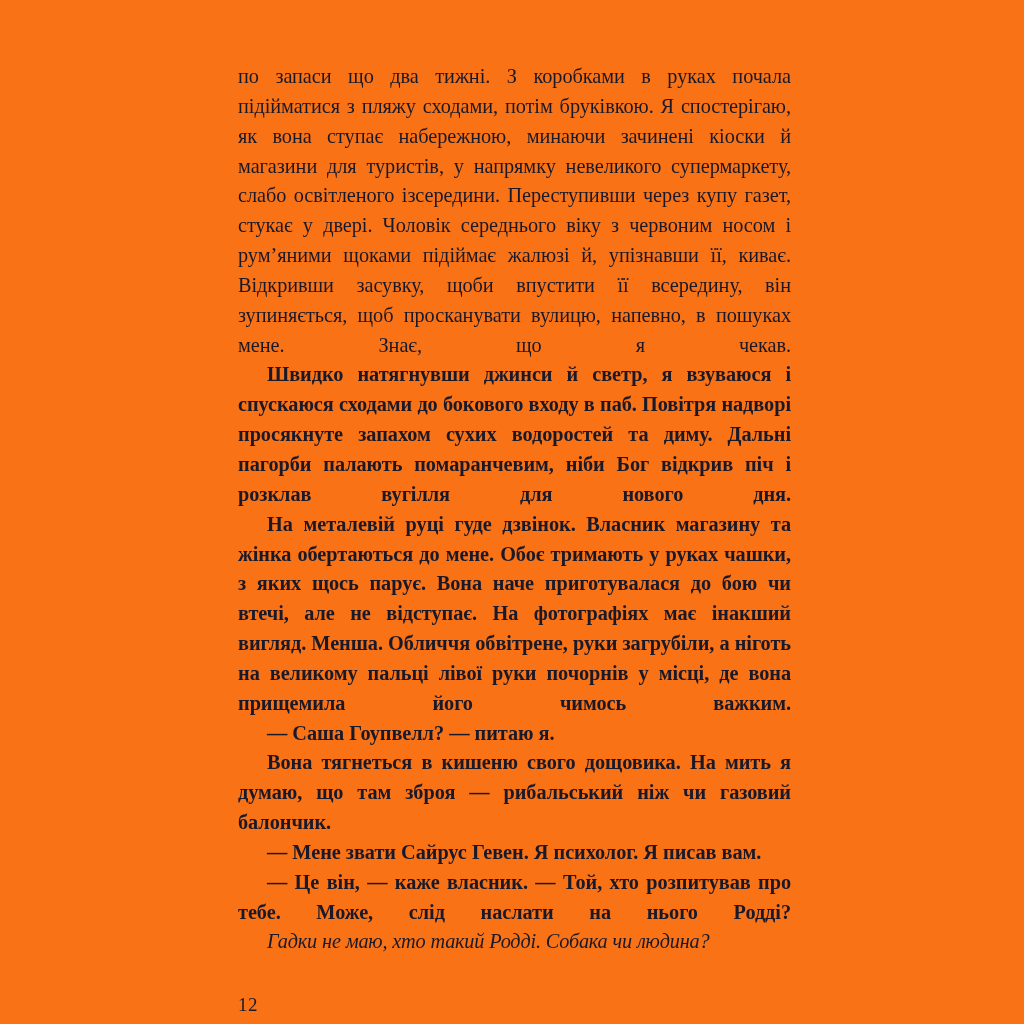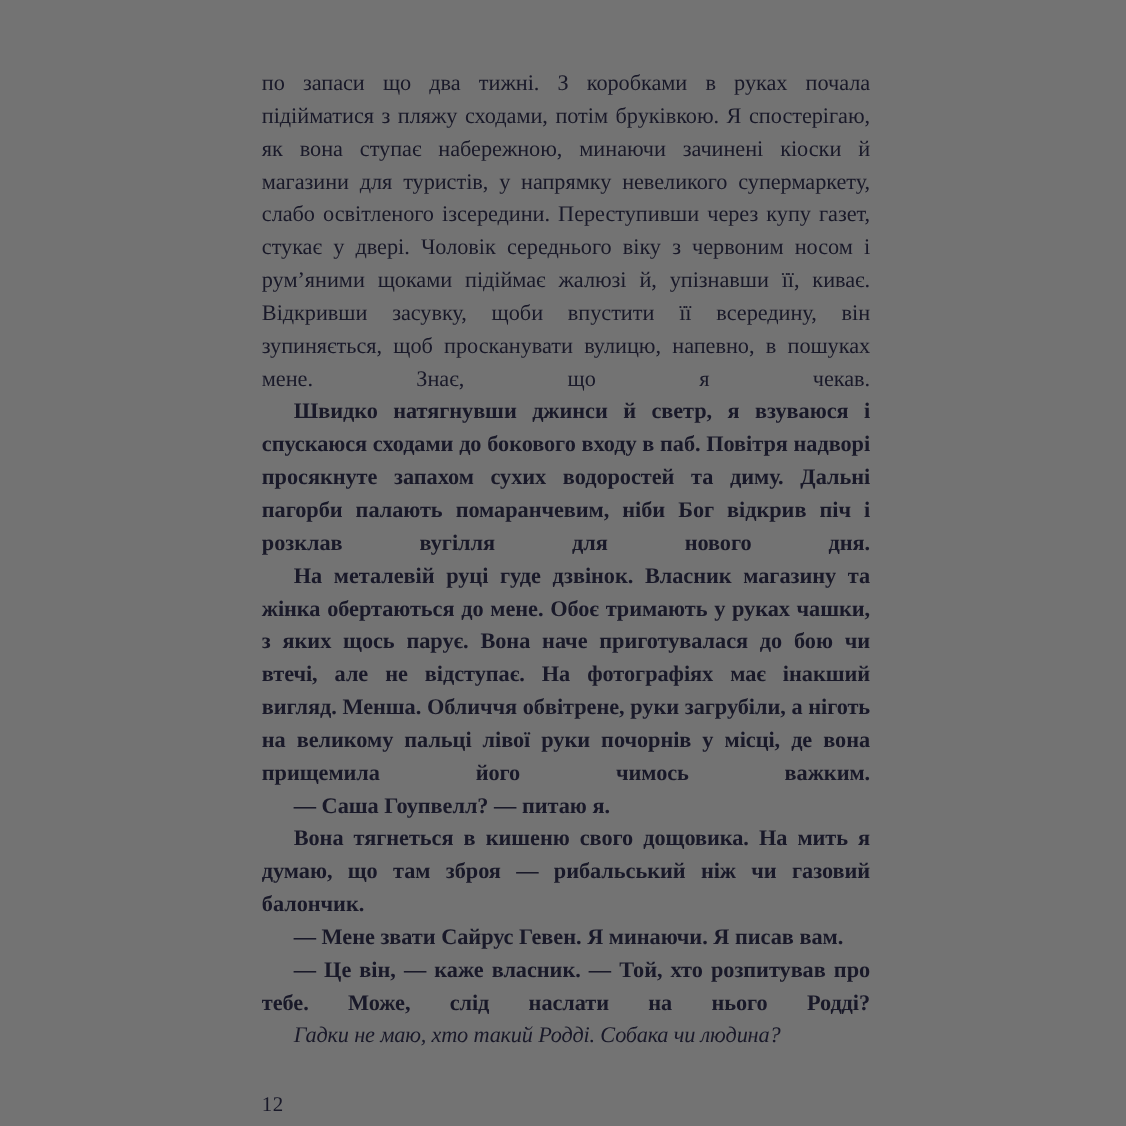--- a/index.html
+++ b/index.html
@@ -11,21 +11,21 @@
   body {
     width: 1024px;
     height: 1024px;
     overflow: hidden;
     font-family: "Liberation Serif", "DejaVu Serif", serif;
   }
   .page {
     position: relative;
     width: 1024px;
     height: 1024px;
-    background: #737373;
+    background: #f97316;
   }
   .text-column {
     position: absolute;
     left: 238px;
     top: 62px;
     width: 553px;
   }
   p.para {
     margin: 0;
     padding: 0;
@@ -70,21 +70,21 @@
     <p class="para lastline-full">по запаси що два тижні. З коробками в руках почала підійматися з пляжу сходами, потім бруківкою. Я спостерігаю, як вона ступає набережною, минаючи зачинені кіоски й магазини для туристів, у напрямку невеликого супермаркету, слабо освітленого ізсередини. Переступивши через купу газет, стукає у двері. Чоловік середнього віку з червоним носом і рум’яними щоками підіймає жалюзі й, упізнавши її, киває. Відкривши засувку, щоби впустити її всередину, він зупиняється, щоб просканувати вулицю, напевно, в пошуках мене. Знає, що я чекав.</p>
 
     <p class="para indent lastline-full">Швидко натягнувши джинси й светр, я взуваюся і спускаюся сходами до бокового входу в паб. Повітря надворі просякнуте запахом сухих водоростей та диму. Дальні пагорби палають помаранчевим, ніби Бог відкрив піч і розклав вугілля для нового дня.</p>
 
     <p class="para indent lastline-full">На металевій руці гуде дзвінок. Власник магазину та жінка обертаються до мене. Обоє тримають у руках чашки, з яких щось парує. Вона наче приготувалася до бою чи втечі, але не відступає. На фотографіях має інакший вигляд. Менша. Обличчя обвітрене, руки загрубіли, а ніготь на великому пальці лівої руки почорнів у місці, де вона прищемила його чимось важким.</p>
 
     <p class="para indent">— Саша Гоупвелл? — питаю я.</p>
 
     <p class="para indent lastline-full">Вона тягнеться в кишеню свого дощовика. На мить я думаю, що там зброя — рибальський ніж чи газовий балончик.</p>
 
-    <p class="para indent">— Мене звати Сайрус Гевен. Я минаючи. Я писав вам.</p>
+    <p class="para indent">— Мене звати Сайрус Гевен. Я психолог. Я писав вам.</p>
 
     <p class="para indent lastline-full">— Це він, — каже власник. — Той, хто розпитував про тебе. Може, слід наслати на нього Родді?</p>
 
     <p class="para italic">Гадки не маю, хто такий Родді. Собака чи людина?</p>
 
 
   </div>
 
   <div class="folio">12</div>
 

